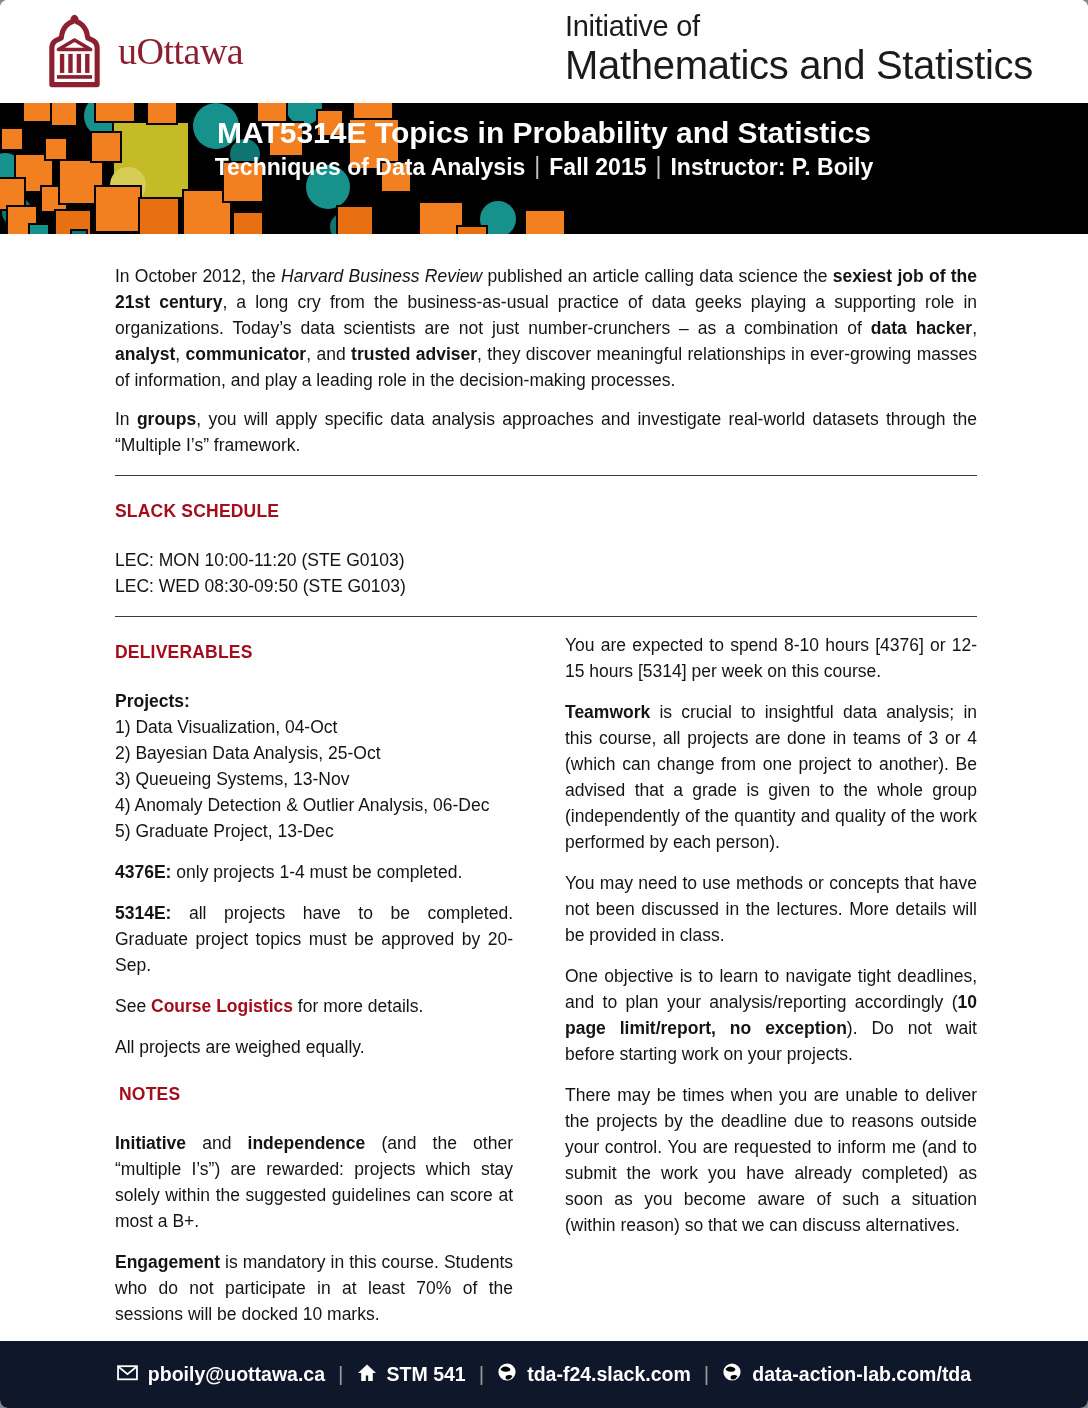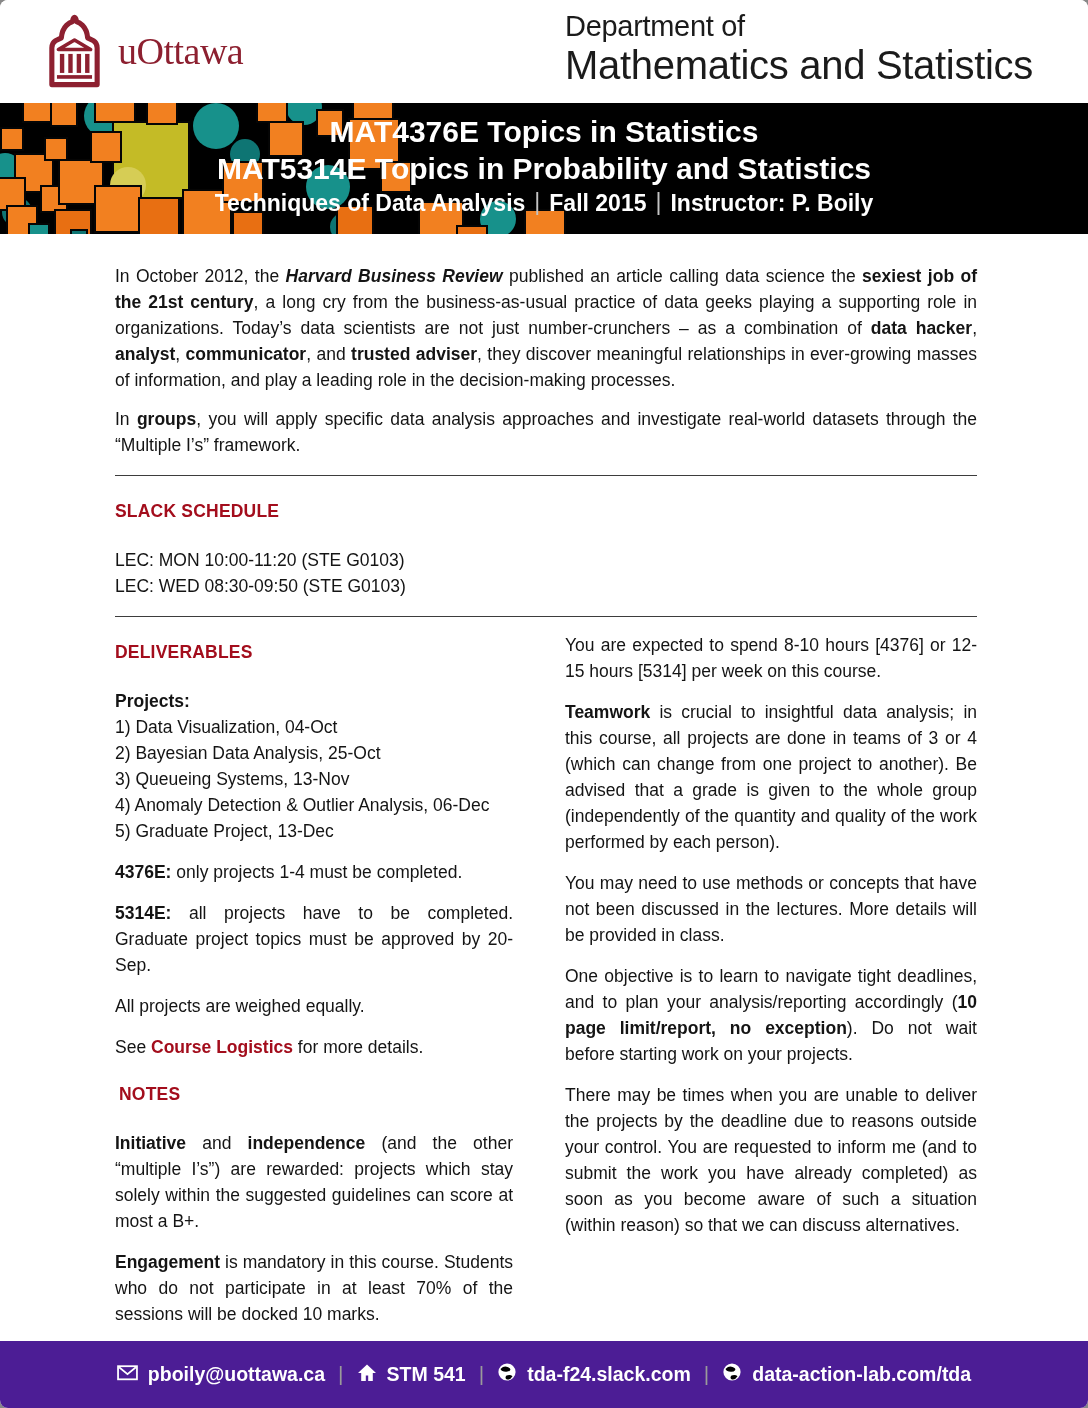--- a/index.html
+++ b/index.html
@@ -34,25 +34,25 @@
   .rule{border:none;border-top:1px solid #3d3d3d;margin:17px 0 0;}
   .cols{display:flex;align-items:flex-start;}
   .col-l{width:398px;margin-right:52px;}
   .col-r{width:412px;}
   .sec-heading{color:#A30D1C;font-weight:700;font-size:17.5px;letter-spacing:0.2px;margin:25px 0 25px;}
   .sec-heading + .para, .sec-heading + .list{margin-top:0;}
   .sec-heading.inner{margin:24px 4px 25px;}
   .list .list-line{line-height:26px;text-align:left;}
   .sched .list-line{line-height:26px;}
   .b{font-weight:700;}
-  .i{font-style:italic;font-weight:bold;}
+  .i{font-style:italic;}
   .red{color:#A30D1C;font-weight:700;}
 
   
-  .footer{position:absolute;left:0;bottom:0;width:100%;height:67px;background:#4c1d95;
+  .footer{position:absolute;left:0;bottom:0;width:100%;height:67px;background:#0f172a;
           display:flex;align-items:center;justify-content:center;color:#fff;
           font-weight:700;font-size:19.5px;text-align:right;}
   .f-item{display:flex;align-items:center;gap:10px;padding:0 6px;}
   .f-sep{color:#9a9a9a;font-weight:400;font-size:21px;padding:0 7px;position:relative;top:-1px;}
 </style>
 </head>
 <body>
 
 <div class="page">
 
@@ -65,21 +65,21 @@
           <rect x="19" y="54" width="6" height="26" fill="#8D2030"></rect>
           <rect x="30.5" y="54" width="6" height="26" fill="#8D2030"></rect>
           <rect x="42" y="54" width="6" height="26" fill="#8D2030"></rect>
           <rect x="53.5" y="54" width="6" height="26" fill="#8D2030"></rect>
           <rect x="15" y="83" width="48" height="5" fill="#8D2030"></rect>
         </svg>
       </span>
       <span class="logo-word" style="color:#8D2030;">uOttawa</span>
     </div>
     <div class="dept">
-      <div class="dept-1">Department of</div>
+      <div class="dept-1">Initiative of</div>
       <div class="dept-2">Mathematics and Statistics</div>
     </div>
   </div>
 
   <div class="banner">
     <div class="banner-art">
         <div style="position: absolute; left: 84px; top: -8px; width: 42px; height: 42px; background: rgb(23, 145, 139); border-radius: 50%;"></div>
         <div style="position: absolute; left: 118px; top: 20px; width: 30px; height: 30px; background: rgb(23, 145, 139); border-radius: 50%;"></div>
         <div style="position: absolute; left: 193px; top: 0px; width: 46px; height: 46px; background: rgb(23, 145, 139); border-radius: 50%;"></div>
         <div style="position: absolute; left: 230px; top: 36px; width: 30px; height: 30px; background: rgb(14, 117, 115); border-radius: 50%;"></div>
@@ -119,21 +119,20 @@
         <div style="position: absolute; left: 348px; top: 15px; width: 52px; height: 52px; background: rgb(242, 128, 32); border: 2px solid rgb(5, 5, 5); box-sizing: border-box;"></div>
         <div style="position: absolute; left: 336px; top: 102px; width: 38px; height: 38px; background: rgb(232, 111, 18); border: 2px solid rgb(5, 5, 5); box-sizing: border-box;"></div>
         <div style="position: absolute; left: 380px; top: 58px; width: 32px; height: 32px; background: rgb(242, 128, 32); border: 2px solid rgb(5, 5, 5); box-sizing: border-box;"></div>
         <div style="position: absolute; left: 418px; top: 98px; width: 46px; height: 46px; background: rgb(242, 128, 32); border: 2px solid rgb(5, 5, 5); box-sizing: border-box;"></div>
         <div style="position: absolute; left: 456px; top: 122px; width: 32px; height: 32px; background: rgb(232, 111, 18); border: 2px solid rgb(5, 5, 5); box-sizing: border-box;"></div>
         <div style="position: absolute; left: 524px; top: 106px; width: 42px; height: 42px; background: rgb(242, 128, 32); border: 2px solid rgb(5, 5, 5); box-sizing: border-box;"></div>
         <div style="position: absolute; left: 28px; top: 120px; width: 22px; height: 22px; background: rgb(23, 145, 139); border: 2px solid rgb(5, 5, 5); box-sizing: border-box;"></div>
         <div style="position: absolute; left: 70px; top: 126px; width: 18px; height: 18px; background: rgb(14, 117, 115); border: 2px solid rgb(5, 5, 5); box-sizing: border-box;"></div>
       </div>
     <div class="banner-text">
-      <div class="bt1">MAT4376E Topics in Statistics</div>
       <div class="bt2">MAT5314E Topics in Probability and Statistics</div>
       <div class="bt3"><span>Techniques of Data Analysis</span><span class="sep">|</span><span>Fall 2015</span><span class="sep">|</span><span>Instructor: P. Boily</span></div>
     </div>
   </div>
 
   <div class="content">
 
     <div class="intro">
       <p class="fs para"><span>In October 2012, the </span><span class="i">Harvard Business Review</span><span> published an article calling data science the </span><span class="b">sexiest job of the 21st century</span><span>, a long cry from the business-as-usual practice of data geeks playing a supporting role in organizations. Today’s data scientists are not just number-crunchers – as a combination of </span><span class="b">data hacker</span><span>, </span><span class="b">analyst</span><span>, </span><span class="b">communicator</span><span>, and </span><span class="b">trusted adviser</span><span>, they discover meaningful relationships in ever-growing masses of information, and play a leading role in the decision-making processes.</span></p>
       <p class="fs para"><span>In </span><span class="b">groups</span><span>, you will apply specific data analysis approaches and investigate real-world datasets through the “Multiple I’s” framework.</span></p>
@@ -160,22 +159,22 @@
         <p class="fs para"><span class="b">Projects:</span></p>
         <div class="fs list">
             <div class="list-line">1) Data Visualization, 04-Oct</div>
             <div class="list-line">2) Bayesian Data Analysis, 25-Oct</div>
             <div class="list-line">3) Queueing Systems, 13-Nov</div>
             <div class="list-line">4) Anomaly Detection &amp; Outlier Analysis, 06-Dec</div>
             <div class="list-line">5) Graduate Project, 13-Dec</div>
           </div>
         <p class="fs para"><span class="b">4376E:</span><span> only projects 1-4 must be completed.</span></p>
         <p class="fs para"><span class="b">5314E:</span><span> all projects have to be completed. Graduate project topics must be approved by 20-Sep.</span></p>
+        <p class="fs para"><span>See </span><span class="red">Course Logistics</span><span> for more details.</span></p>
         <p class="fs para"><span>All projects are weighed equally.</span></p>
-        <p class="fs para"><span>See </span><span class="red">Course Logistics</span><span> for more details.</span></p>
         <div class="sec-heading inner">NOTES</div>
         <p class="fs para"><span class="b">Initiative</span><span> and </span><span class="b">independence</span><span> (and the other “multiple I’s”) are rewarded: projects which stay solely within the suggested guidelines can score at most a B+.</span></p>
         <p class="fs para"><span class="b">Engagement</span><span> is mandatory in this course. Students who do not participate in at least 70% of the sessions will be docked 10 marks.</span></p>
       </div>
 
       <div class="col-r">
         <p class="fs para"><span>You are expected to spend 8-10 hours [4376] or 12-15 hours [5314] per week on this course.</span></p>
         <p class="fs para"><span class="b">Teamwork</span><span> is crucial to insightful data analysis; in this course, all projects are done in teams of 3 or 4 (which can change from one project to another). Be advised that a grade is given to the whole group (independently of the quantity and quality of the work performed by each person).</span></p>
         <p class="fs para"><span>You may need to use methods or concepts that have not been discussed in the lectures. More details will be provided in class.</span></p>
         <p class="fs para"><span>One objective is to learn to navigate tight deadlines, and to plan your analysis/reporting accordingly (</span><span class="b">10 page limit/report, no exception</span><span>).  Do not wait before starting work on your projects.</span></p>

